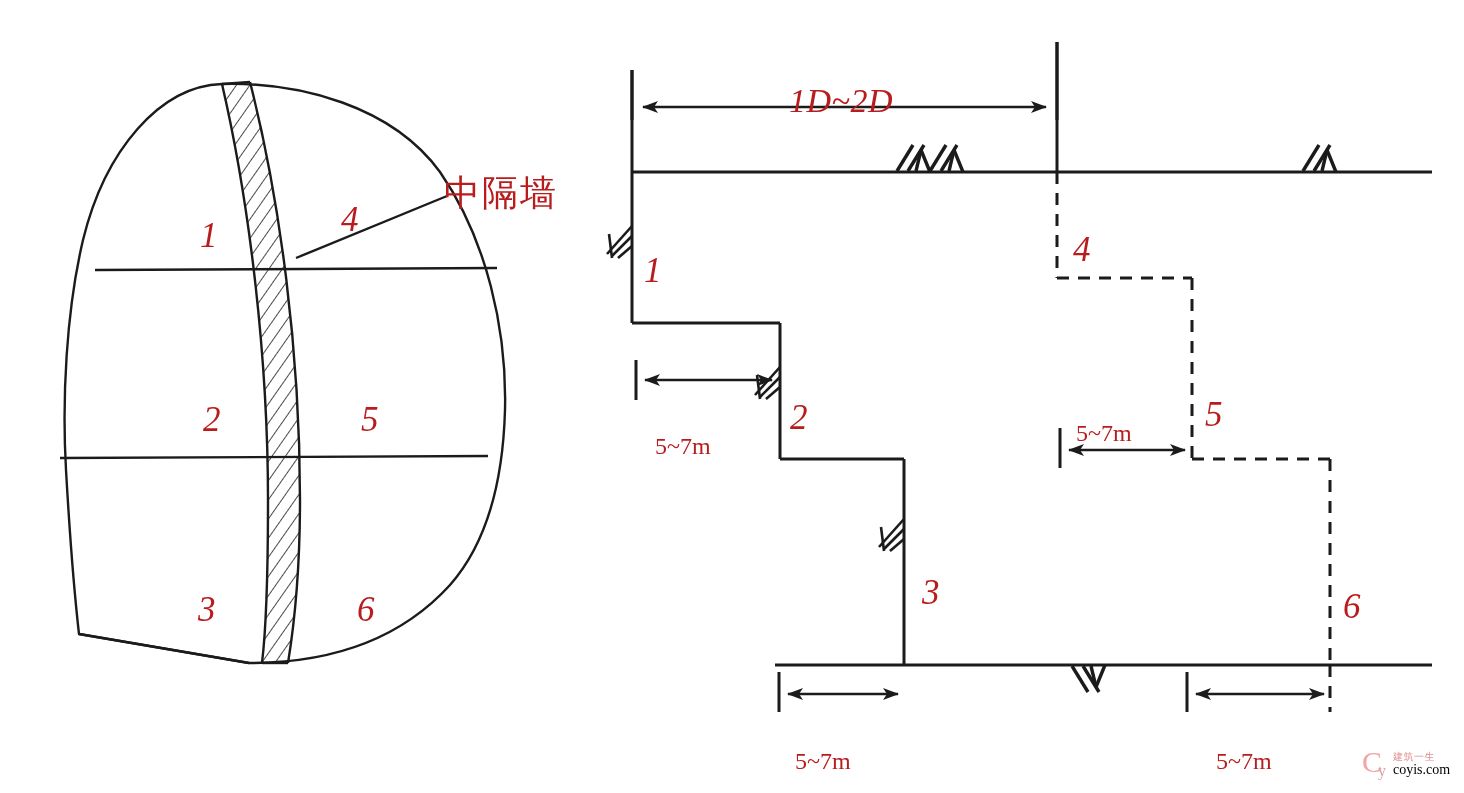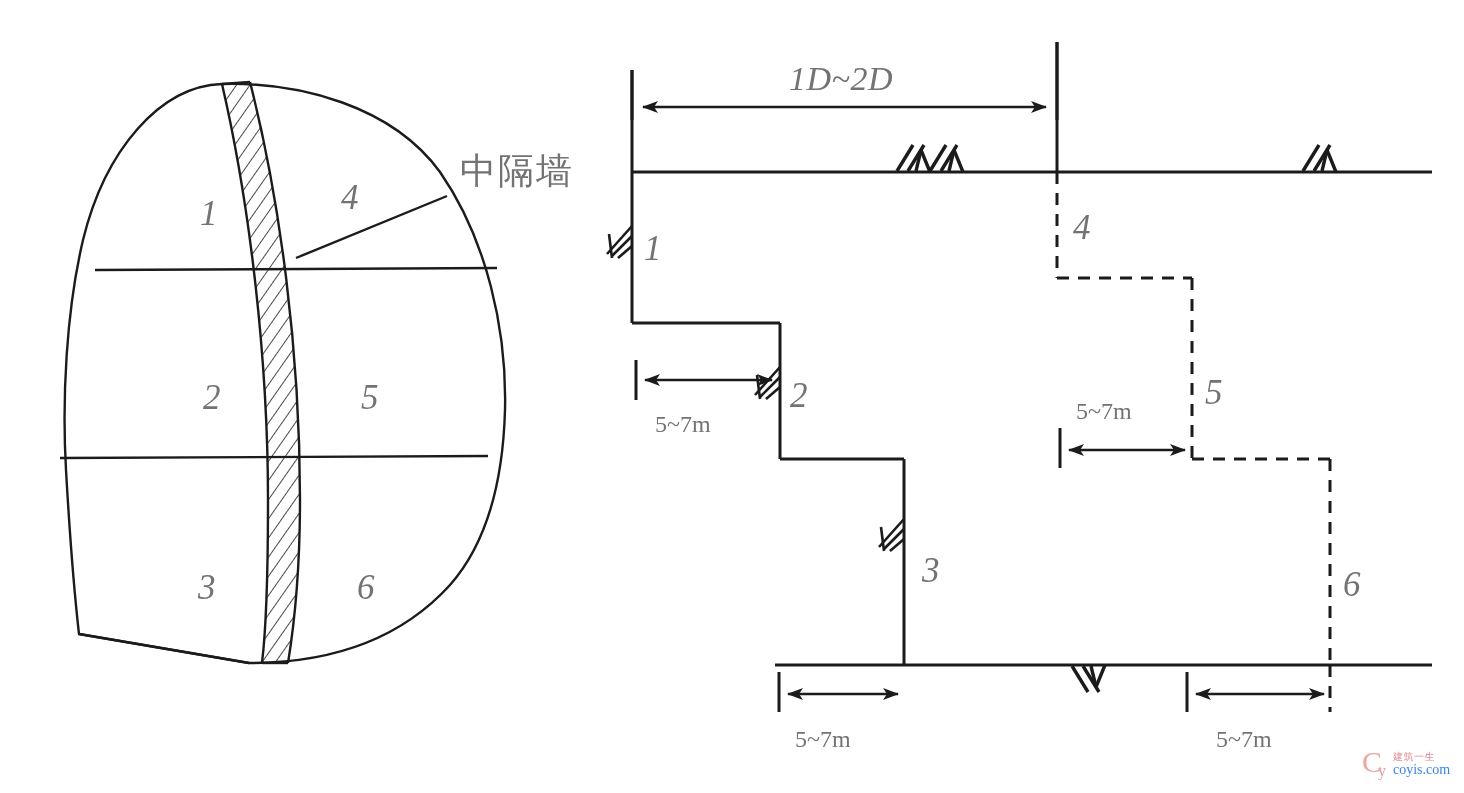--- a/index.html
+++ b/index.html
@@ -21,24 +21,25 @@
     height: 793px;
   }
   svg.fig {
     position: absolute;
     left: 0; top: 0;
     width: 1464px;
     height: 793px;
   }
   .txt {
     position: absolute;
-    color: #737373;
+    color: #b91c1c;
     white-space: nowrap;
     line-height: 1;
     font-family: "Liberation Serif", "DejaVu Serif", serif;
+    margin-top: 22px;
   }
   .seg-num {
     font-size: 35px;
     font-style: italic;
     font-family: "Liberation Serif", "DejaVu Serif", serif;
   }
   .dim-label {
     font-size: 24px;
     font-family: "Liberation Serif", "DejaVu Serif", serif;
   }
@@ -89,21 +90,21 @@
   #watermark .wm-cn {
     font-family: "DejaVu Sans", sans-serif;
     font-size: 10px;
     color: #e08f93;
     line-height: 1.1;
     letter-spacing: 0.5px;
   }
   #watermark .wm-url {
     font-family: "Liberation Serif", "DejaVu Serif", serif;
     font-size: 14px;
-    color: #3b82f6;
+    color: #000000;
     line-height: 1.1;
   }
 </style>
 </head>
 <body>
 
 <div id="figure-root">
 
   <svg class="fig" viewBox="0 0 1464 793">
     <defs>
@@ -242,21 +243,21 @@
     </g>
   </svg>
 
   <span class="txt seg-num" style="left:200px; top:196px;">1</span>
   <span class="txt seg-num" style="left:203px; top:380px;">2</span>
   <span class="txt seg-num" style="left:198px; top:570px;">3</span>
   <span class="txt seg-num" style="left:341px; top:180px;">4</span>
   <span class="txt seg-num" style="left:361px; top:380px;">5</span>
   <span class="txt seg-num" style="left:357px; top:570px;">6</span>
 
-  <span class="txt cjk-label" style="left:460px; top:153px;">中隔墙</span>
+  <span class="txt cjk-label" style="left:444px; top:153px;">中隔墙</span>
 
   <span class="txt seg-num" style="left:644px; top:231px;">1</span>
   <span class="txt seg-num" style="left:790px; top:378px;">2</span>
   <span class="txt seg-num" style="left:922px; top:553px;">3</span>
   <span class="txt seg-num" style="left:1073px; top:210px;">4</span>
   <span class="txt seg-num" style="left:1205px; top:375px;">5</span>
   <span class="txt seg-num" style="left:1343px; top:567px;">6</span>
 
   <span class="txt dim-label-italic" style="left:789px; top:62px;">1D~2D</span>
   <span class="txt dim-label" style="left:655px; top:412px;">5~7m</span>

